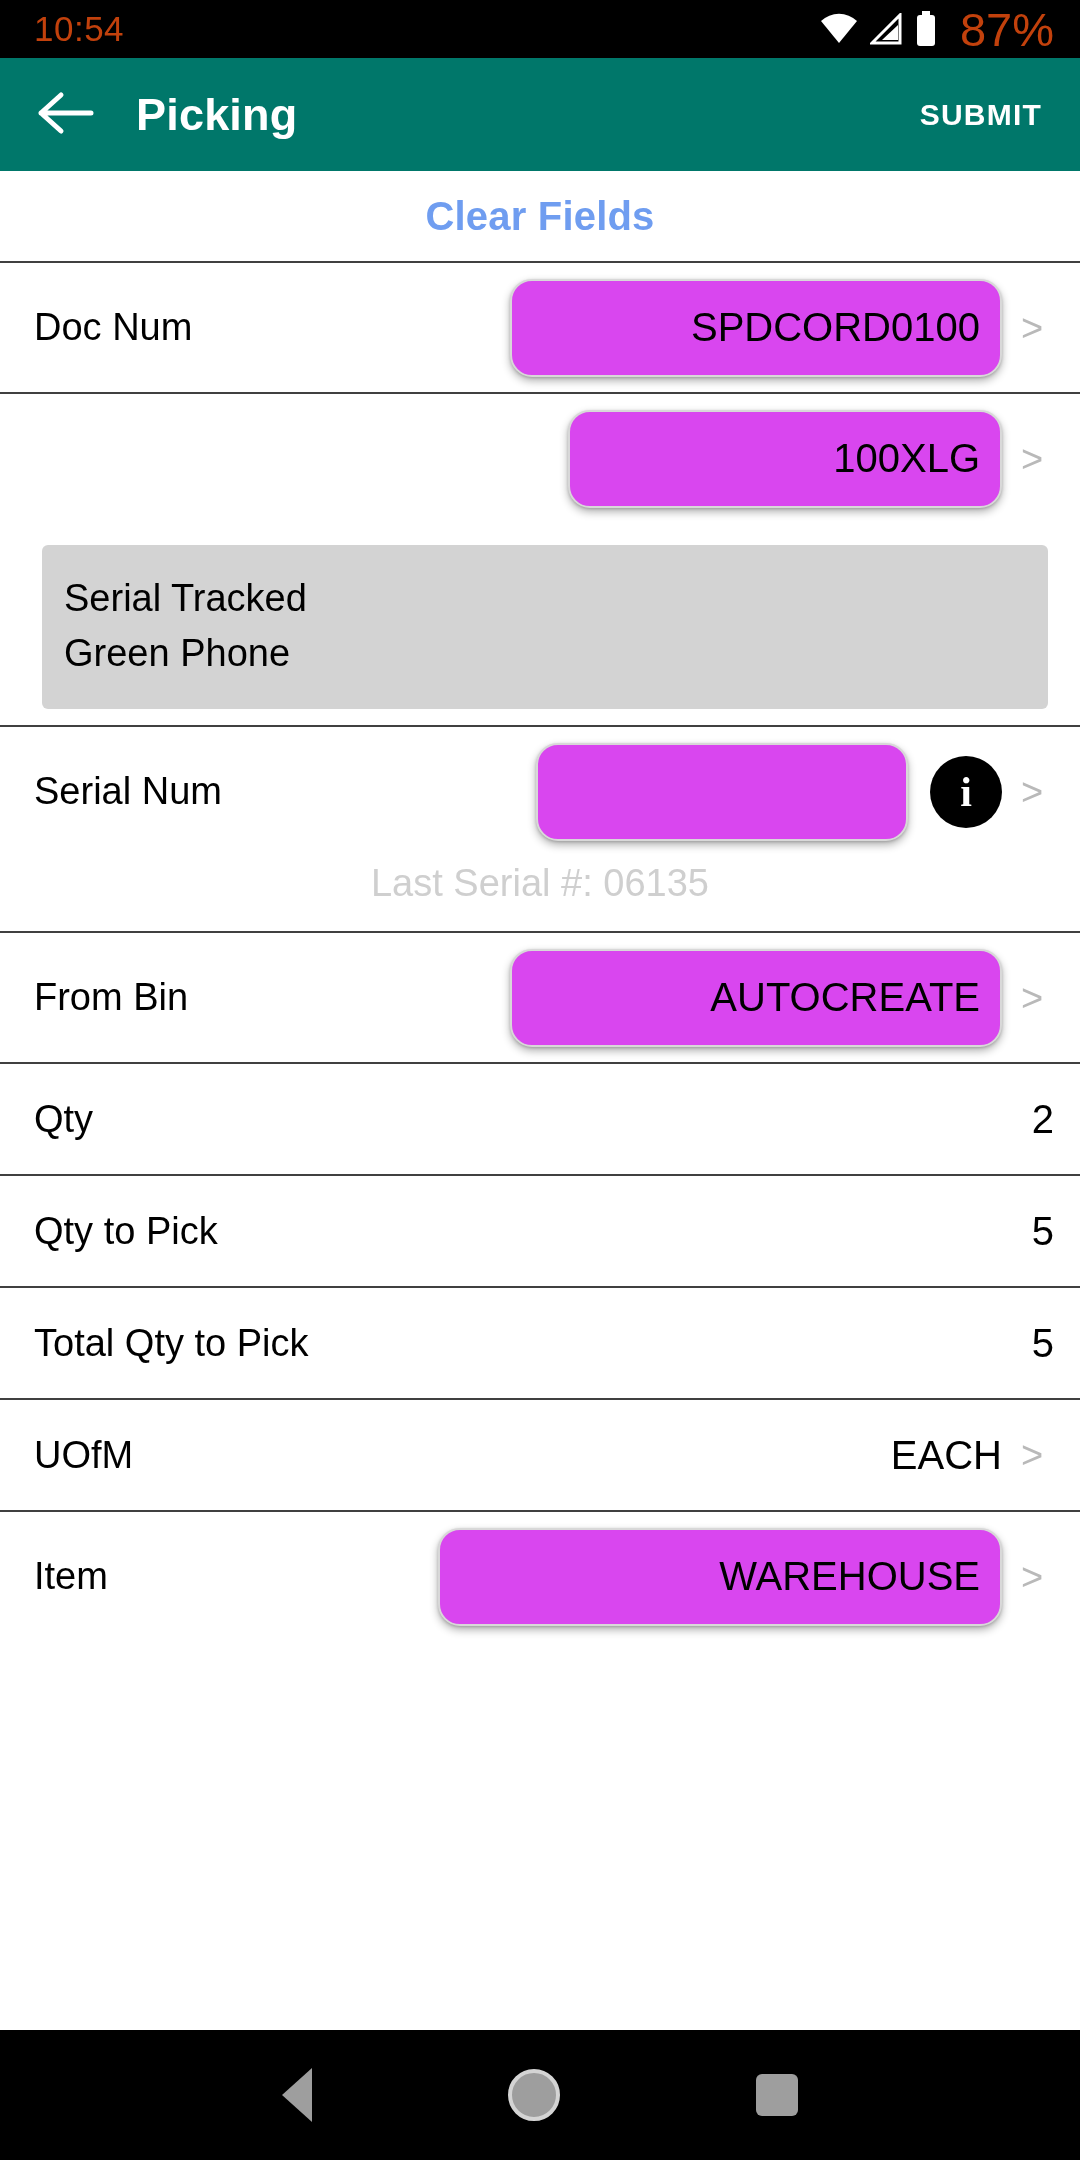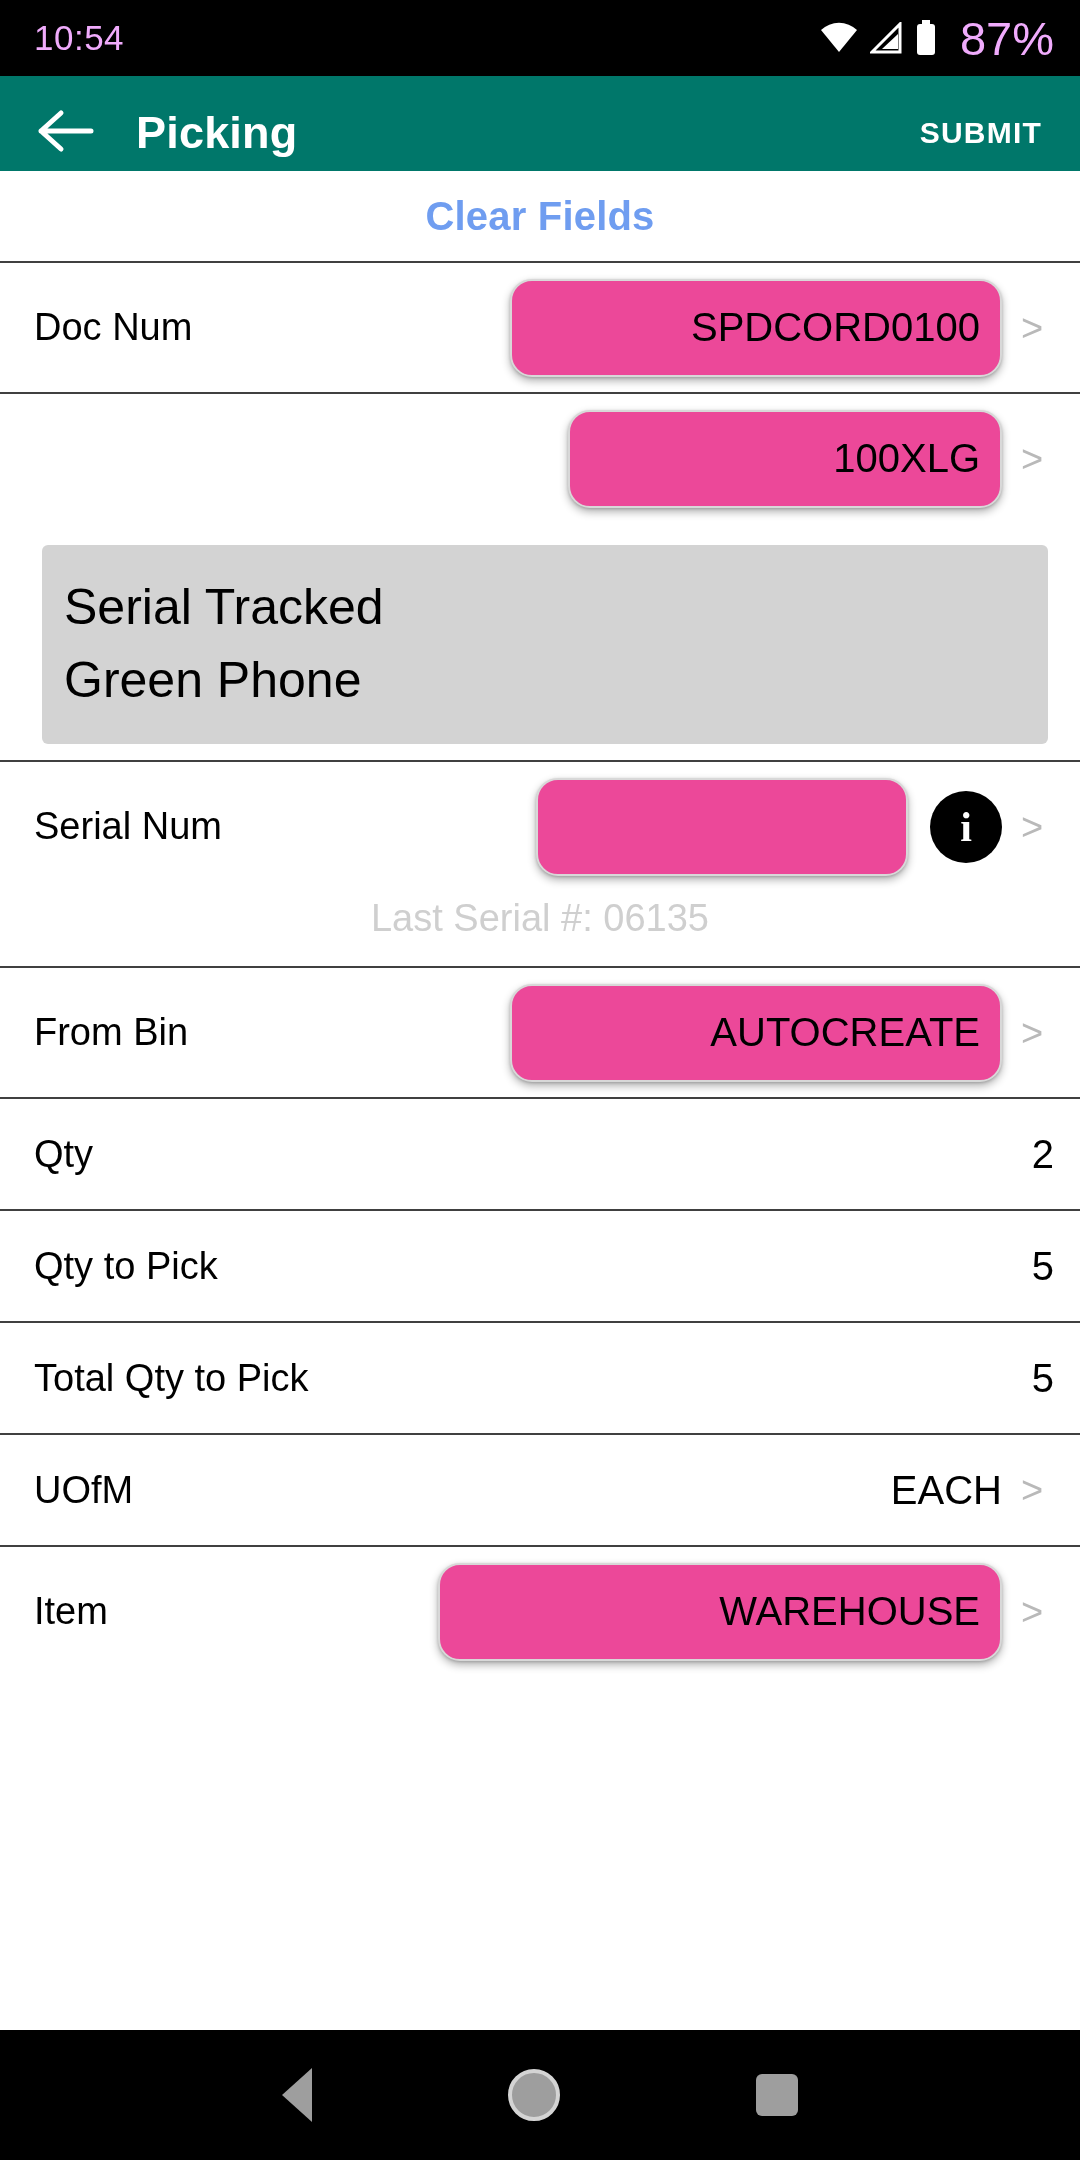--- a/index.html
+++ b/index.html
@@ -6,21 +6,21 @@
   html, body {
     width:1080px; height:2160px;
     background:#ffffff;
     font-family:"Liberation Sans", sans-serif;
     overflow:hidden;
   }
   .phone { position:relative; width:1080px; height:2160px; background:#fff; }
 
   
   .statusbar{
-    height:76px; background:#000; color:#f0abfc;
+    height:58px; background:#000; color:#c2410c;
     display:flex; align-items:center; justify-content:space-between;
     padding:0 26px 0 34px;
   }
   .status-clock{ font-size:35px; font-weight:400; letter-spacing:.5px; }
   .status-right{ display:flex; align-items:center; gap:11px; }
   .status-right svg{ display:block; }
   .status-batt-text{ font-size:47px; font-weight:400; margin-left:12px; }
 
   
   .appbar{
@@ -58,41 +58,41 @@
   
   .row{
     display:flex; align-items:center; min-height:129px;
     padding:0 26px 0 34px; background:#fff;border-radius:27px;
   }
   .row-label{ font-size:38px; color:#000; white-space:nowrap; flex:0 0 auto; }
   .row-spacer{ flex:1 1 auto; }
 
   .field{
     height:98px; border:2px solid #d8d8d8; border-radius:22px;
-    background:#ec4899;
+    background:#d946ef;
     box-shadow:0 4px 9px rgba(0,0,0,.30), 0 1px 3px rgba(0,0,0,.18);
     display:flex; align-items:center; justify-content:flex-end;
     padding:0 20px; cursor:text; flex:0 0 auto;
   }
   .field-value{ font-size:40px; color:#000; white-space:nowrap; }
 
   .chev{
     width:44px; flex:0 0 auto; text-align:center;
     color:#b9b9b9; font-size:38px; font-weight:400; line-height:1; cursor:pointer;
     margin-left:8px;
   }
 
   .row-value{ font-size:40px; color:#000; white-space:nowrap; }
 
   
   .infobox{
     margin:22px 32px 16px 42px; background:#d3d3d3; border-radius:6px;
     padding:26px 22px 28px 22px;
   }
-  .infobox-line{ font-size:50px; color:#000; line-height:1.45; }
+  .infobox-line{ font-size:38px; color:#000; line-height:1.45; }
 
   
   .info-icon{
     width:72px; height:72px; border-radius:50%; background:#000;
     display:flex; align-items:center; justify-content:center;
     color:#fff; font-size:42px; font-weight:700; font-family:"Liberation Serif", serif;
     margin-left:22px; cursor:pointer; flex:0 0 auto;
   }
 
   .hint{

